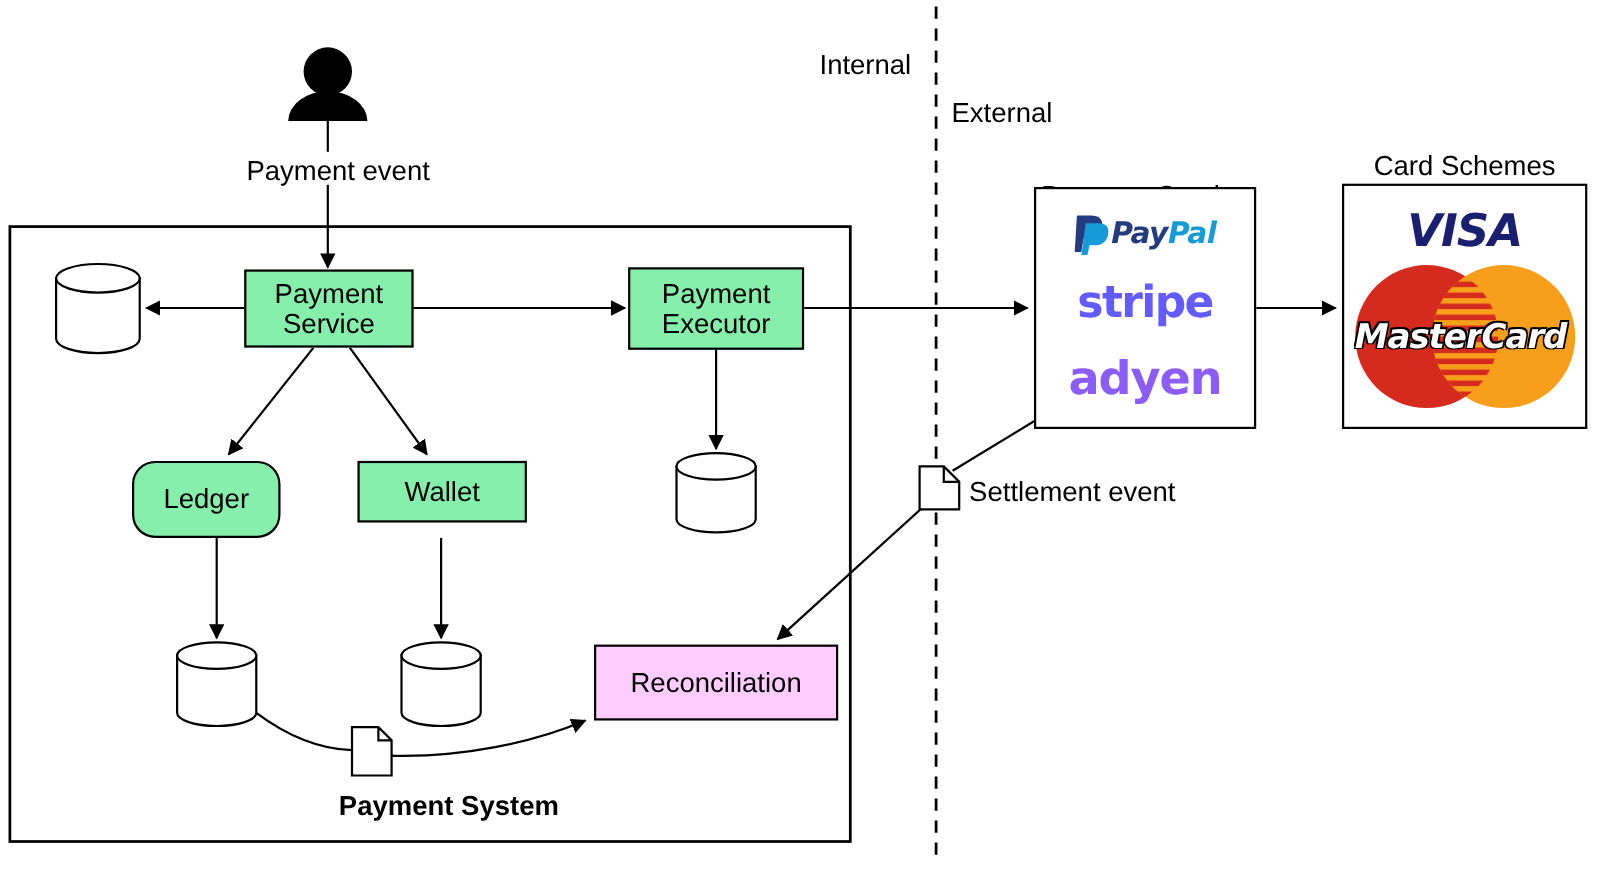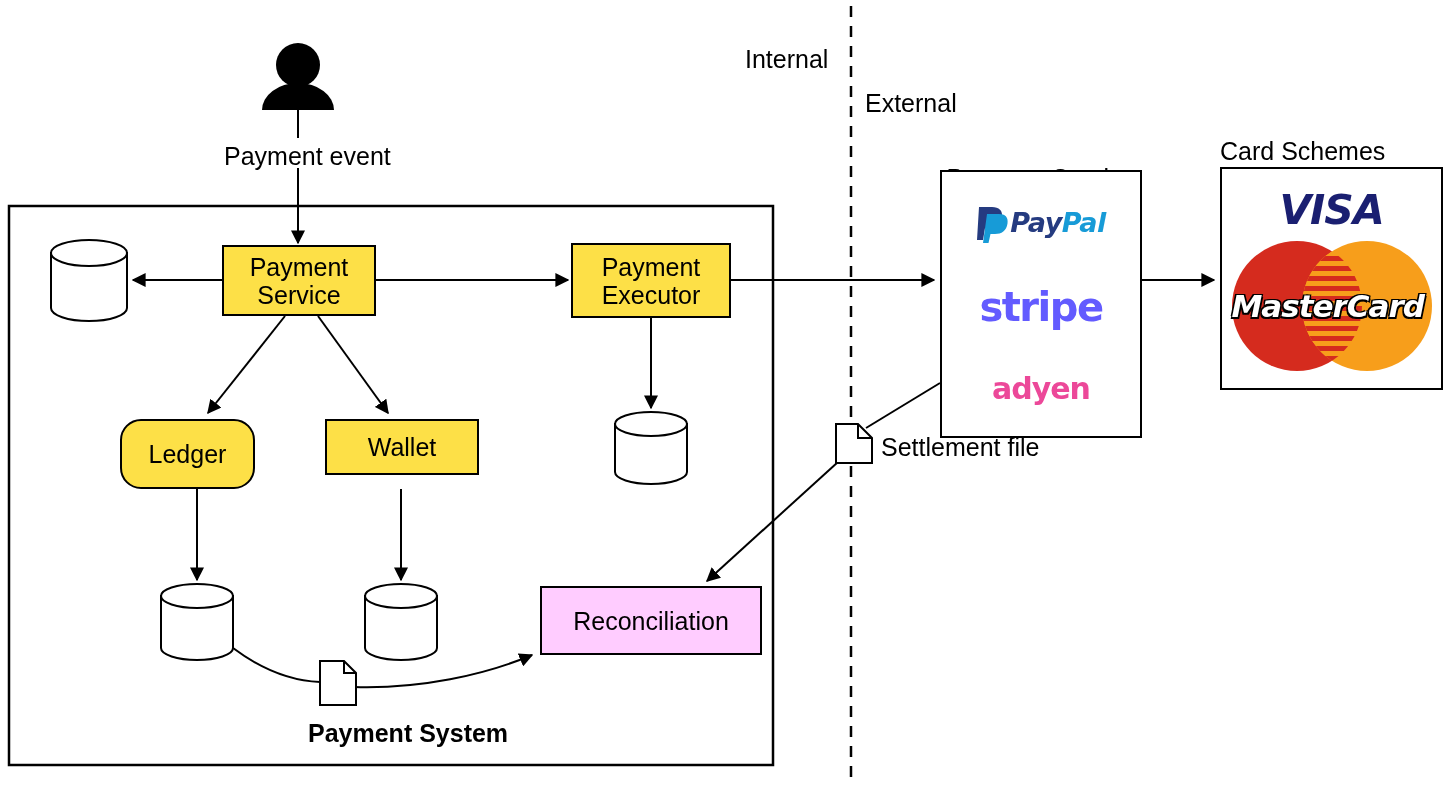--- a/index.html
+++ b/index.html
@@ -23,21 +23,21 @@
     position: absolute;
     left: 0;
     top: 0;
     width: 1456px;
     height: 791px;
   }
   .node-box {
     position: absolute;
     box-sizing: border-box;
     border: 2px solid #000000;
-    background: #fde047;
+    background: #86efac;
     display: flex;
     align-items: center;
     justify-content: center;
     text-align: center;
     line-height: 1.12;
   }
   .node-label {
     font-size: 25px;
     color: #000000;
   }
@@ -80,22 +80,22 @@
     font-family: "DejaVu Sans", sans-serif;
     font-weight: bold;
     font-size: 40px;
     color: #635bff;
     letter-spacing: -1.5px;
   }
   
   .adyen-text {
     font-family: "DejaVu Sans", sans-serif;
     font-weight: bold;
-    font-size: 30px;
-    color: #ec4899;
+    font-size: 42px;
+    color: #8b5cf6;
     letter-spacing: -1px;
   }
   
   .visa-text {
     font-family: "DejaVu Sans", sans-serif;
     font-weight: bold;
     font-style: italic;
     font-size: 41px;
     color: #1a1f71;
     letter-spacing: -1px;
@@ -237,47 +237,47 @@
   <div class="node-box" style="left:325px; top:419px; width:154px; height:56px;">
     <div class="node-label">Wallet</div>
   </div>
 
   <div class="node-box recon" style="left:540px; top:586px; width:222px; height:69px;">
     <div class="node-label">Reconciliation</div>
   </div>
 
   <div class="plain-label" style="left:308px; top:718px;font-weight:bold;">Payment System</div>
 
-  <div class="plain-label" style="left:881px; top:432px;">Settlement file</div>
+  <div class="plain-label" style="left:881px; top:432px;">Settlement event</div>
 
   <div class="plain-label" style="left:933px; top:103px; width:216px; text-align:center;">
     <div>Payment Service</div>
     <div>Providers (PSP)</div>
   </div>
 
-  <div class="logo-stack" style="left:940px; top:170px; width:202px; height:268px; padding:10px 0;">
+  <div class="logo-stack" style="left:940px; top:170px; width:202px; height:220px; padding:10px 0;">
 
     <div class="logo-row">
       <svg width="34" height="40" viewBox="0 0 34 40">
         <path d="M3 4 h13 c7 0 11 3.5 10 10.5 C25 22 20 25 13.5 25 H9 L7 37 H1 Z" fill="#253B80"></path>
         <path d="M11 11 h12 c6 0 9.5 3 8.5 9.5 C30.5 28 25.5 31 19 31 H14.5 L12.5 40 H7 Z" fill="#179BD7"></path>
       </svg>
       <span class="paypal-text"><span class="pp-dark">Pay</span><span class="pp-light">Pal</span></span>
     </div>
 
     <div class="logo-row">
       <span class="stripe-text">stripe</span>
     </div>
 
     <div class="logo-row">
       <span class="adyen-text">adyen</span>
     </div>
   </div>
 
-  <div class="plain-label" style="left:1220px; top:136px; width:223px; text-align:left;">Card Schemes</div>
+  <div class="plain-label" style="left:1220px; top:136px; width:223px; text-align:center;">Card Schemes</div>
 
   <div class="logo-stack" style="left:1220px; top:167px; width:223px; height:223px; padding:14px 12px;">
 
     <div class="logo-row">
       <span class="visa-text">VISA</span>
     </div>
 
     <div class="logo-row">
       <div class="mc-wrap">
         <div class="mc-circle mc-red"></div>

